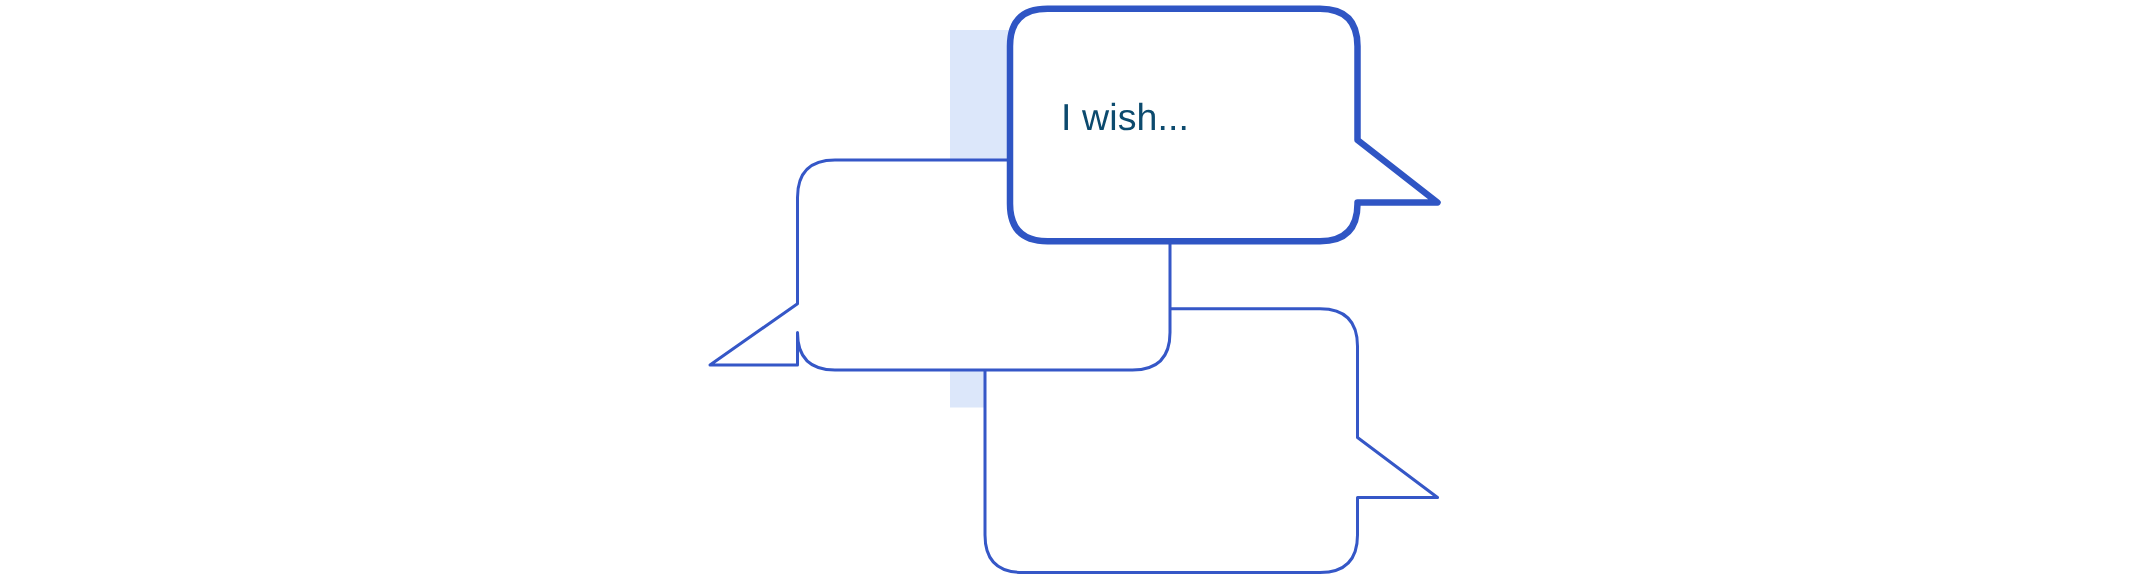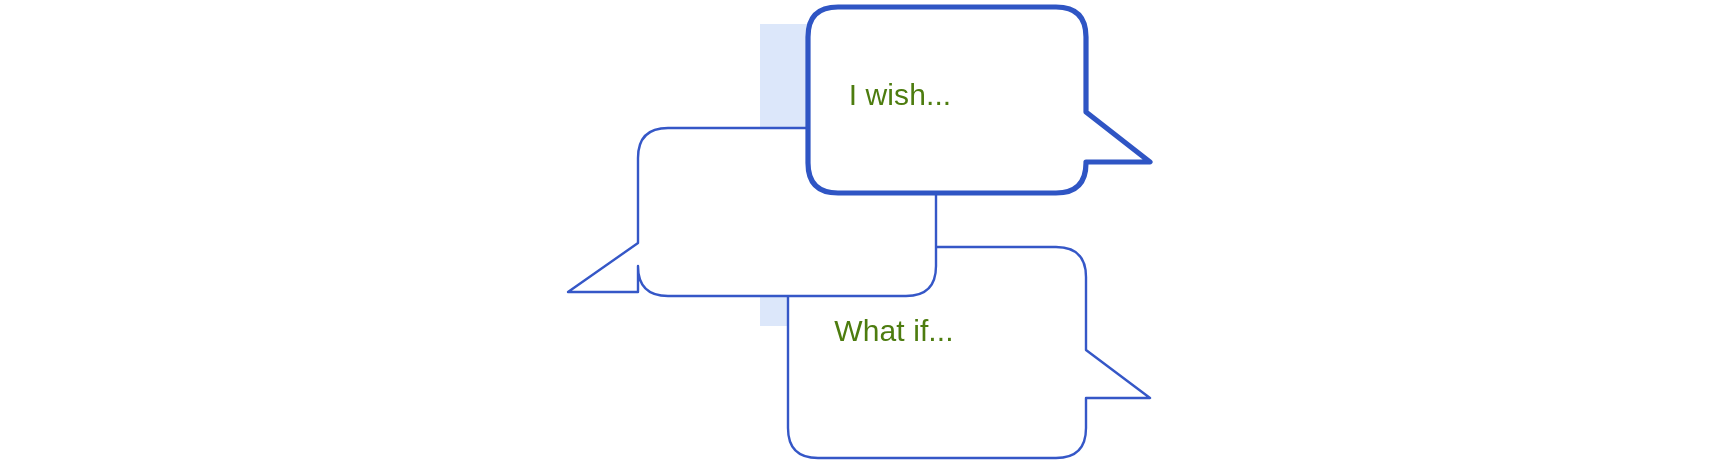--- a/index.html
+++ b/index.html
@@ -21,21 +21,21 @@
   #bubbles-svg {
     position: absolute;
     left: 0;
     top: 0;
     width: 1720px;
     height: 466px;
     display: block;
   }
   .bubble-label {
     position: absolute;
-    color: #4d7c0f;
+    color: #0c4a6e;
     font-size: 30px;
     line-height: 1;
     letter-spacing: 0.1px;
     white-space: nowrap;
     font-family: "Liberation Sans", "DejaVu Sans", sans-serif;
     font-weight: 400;
   }
   #label-i-wish     { left: 812px; top: 80px;  width: 176px; text-align: center; }
   #label-i-wonder   { left: 632px; top: 198px; width: 176px; text-align: center; }
   #label-what-if    { left: 806px; top: 316px; width: 176px; text-align: center; }
@@ -102,15 +102,14 @@
                L 838 193
                Q 808 193 808 163
                L 808 37
                Q 808 7 838 7 Z"></path>
     </g>
   </svg>
 
   <div id="label-i-wish" class="bubble-label">I wish...</div>
 
 
-  <div id="label-what-if" class="bubble-label">What if...</div>
 
 </div>
 
 </body></html>

